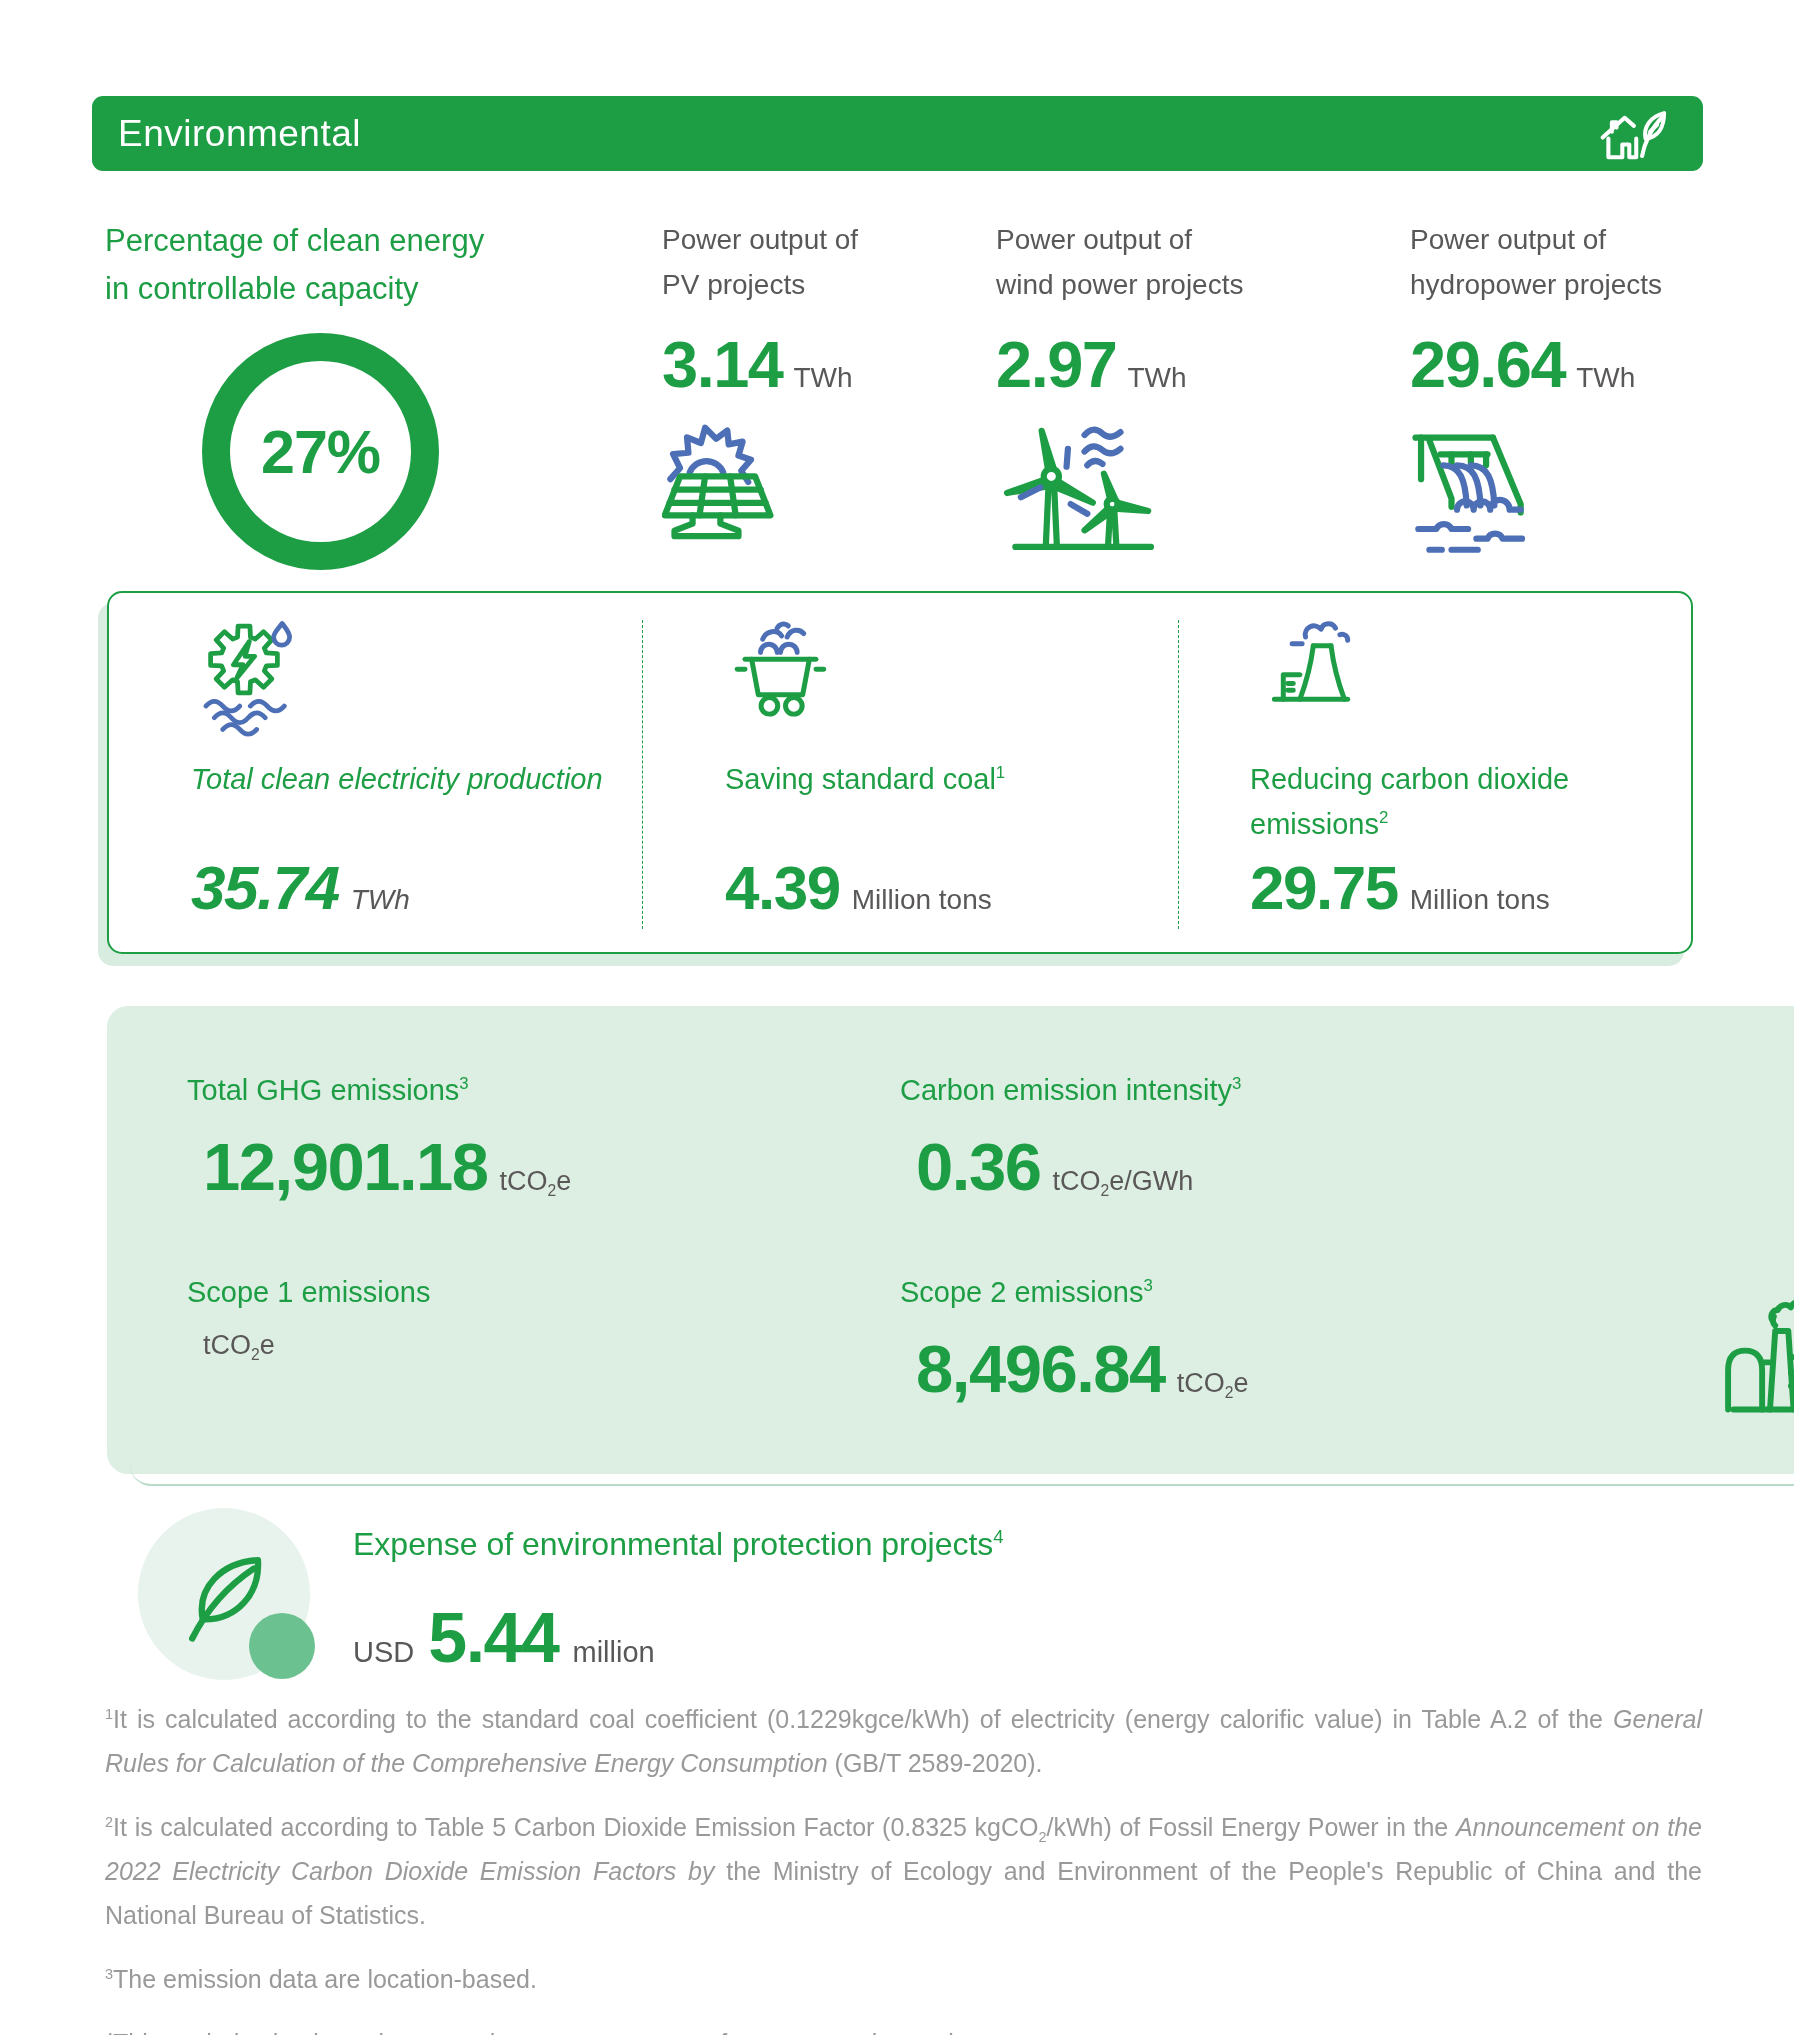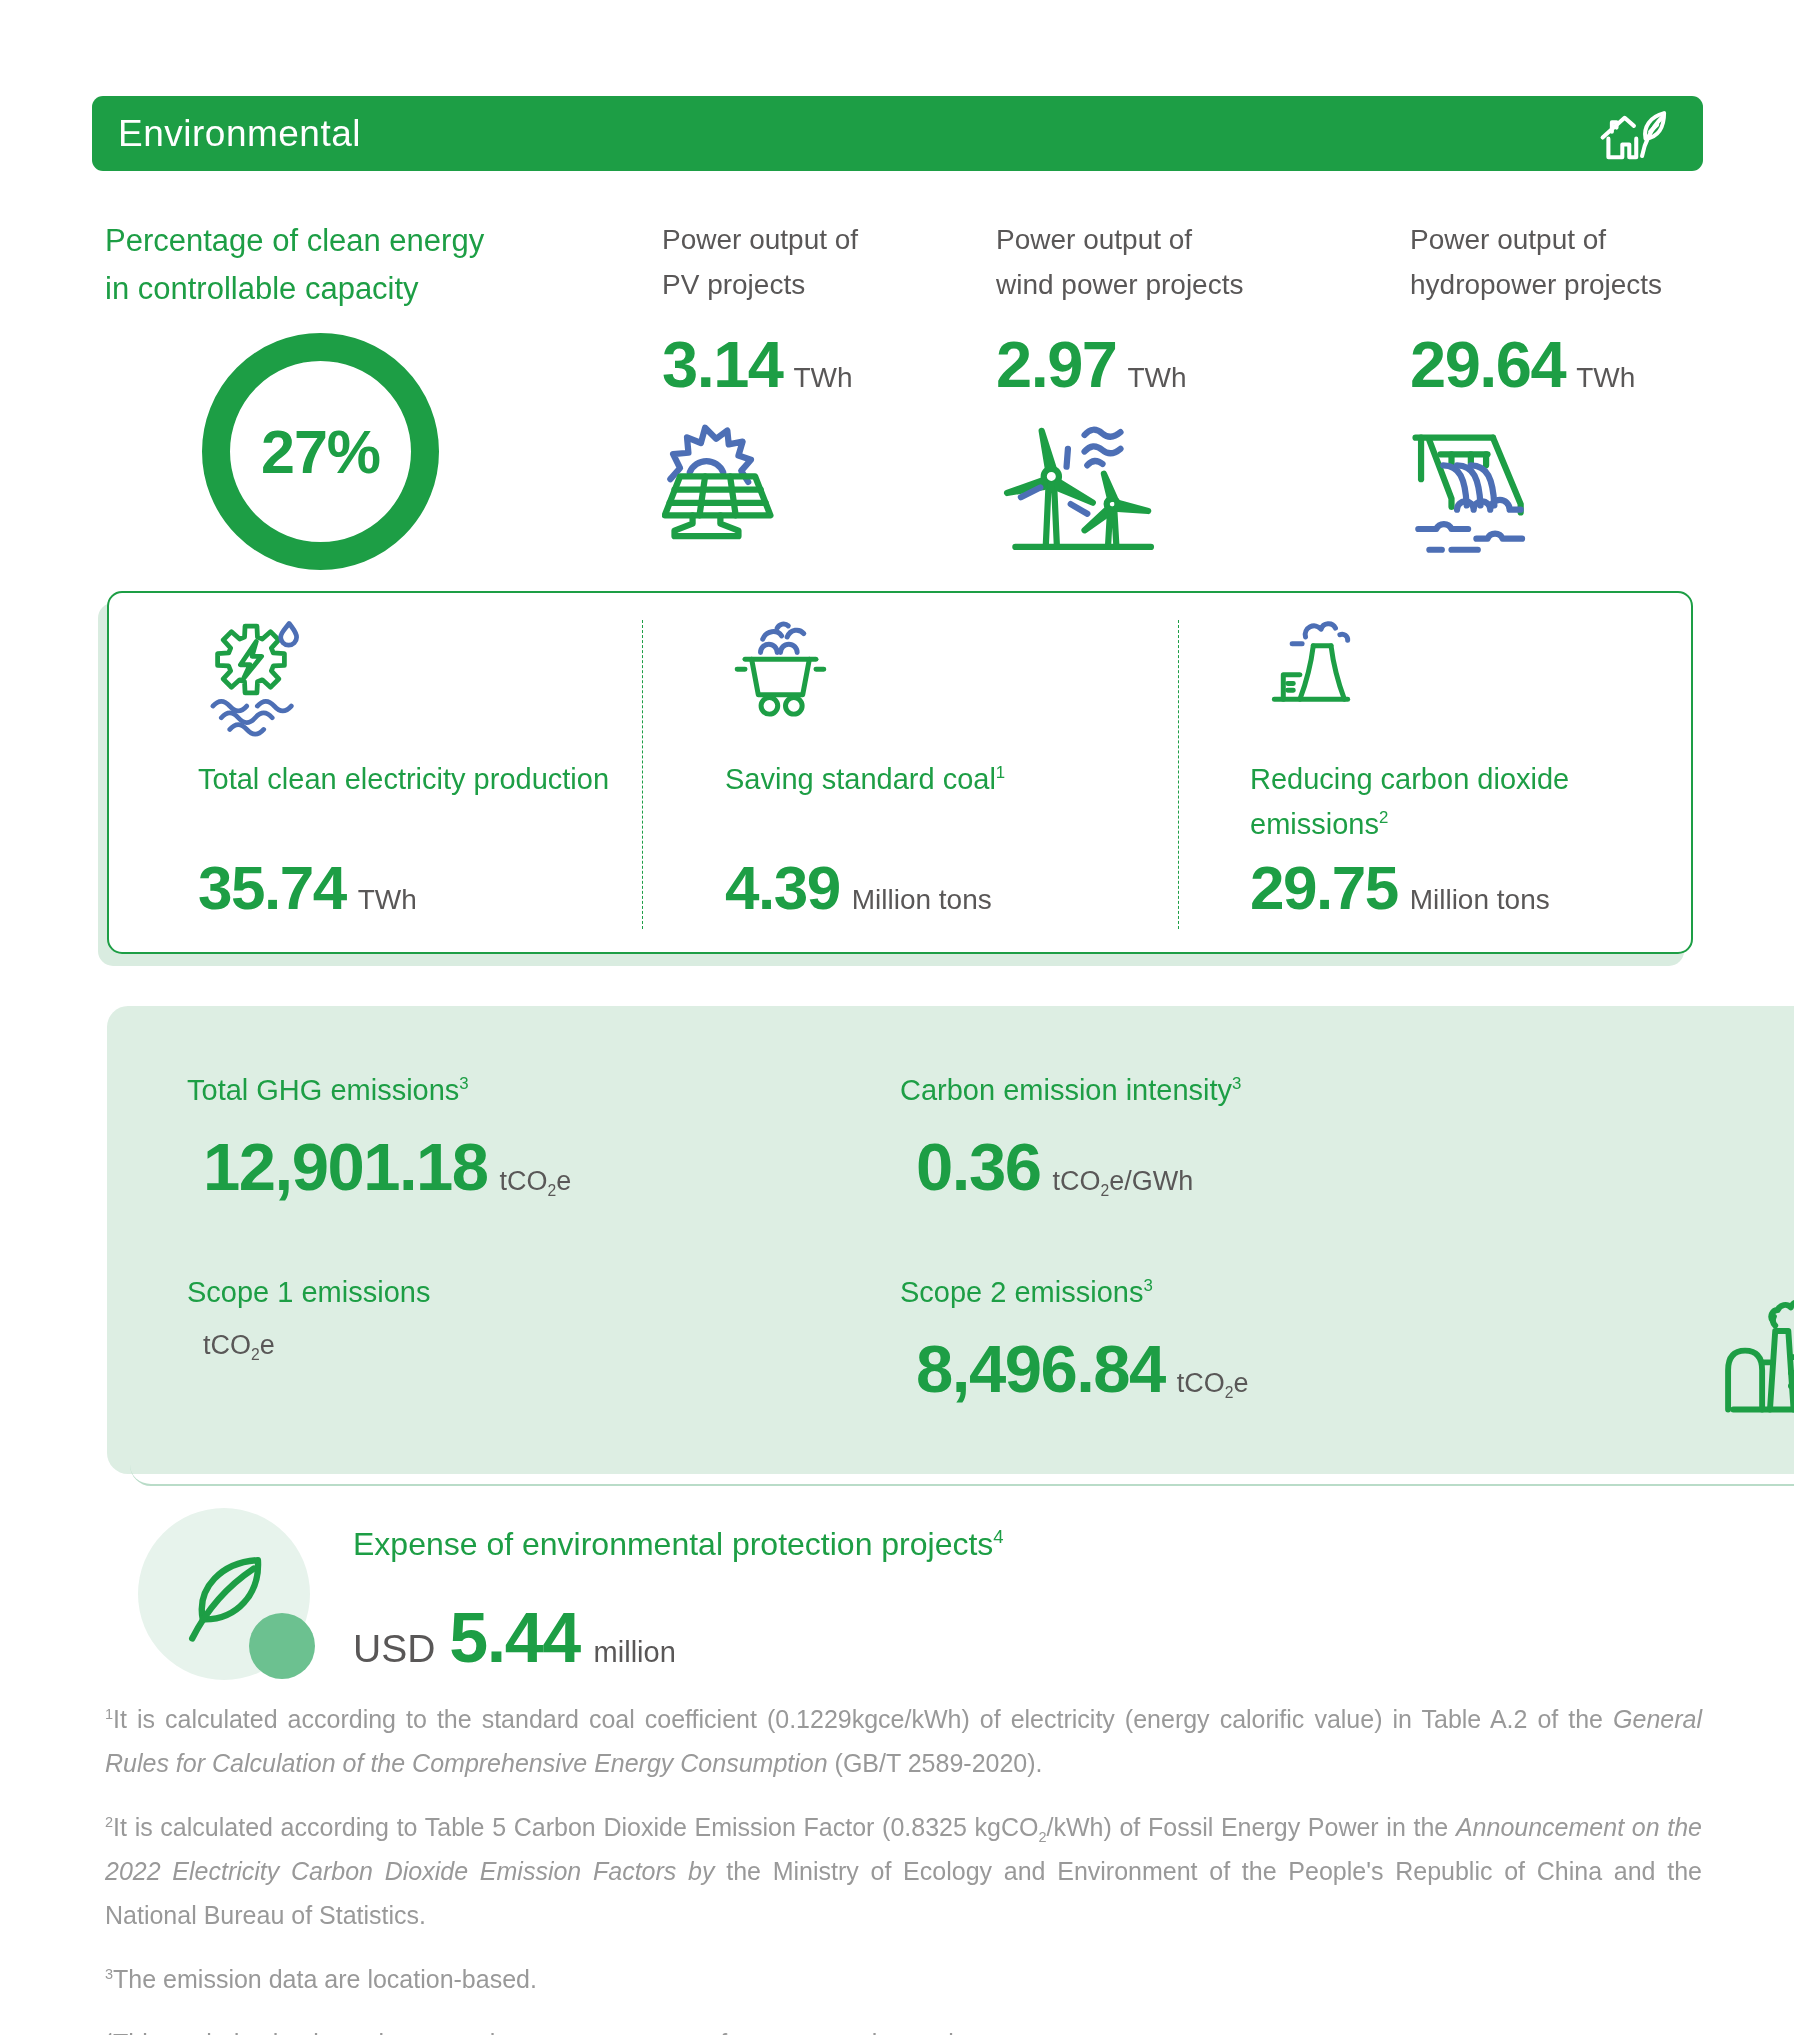--- a/index.html
+++ b/index.html
@@ -46,21 +46,21 @@
   
   .summary-box{
     position:absolute;left:107px;top:591px;width:1586px;height:363px;
     background:#ffffff;border:2.5px solid var(--green);border-radius:15px;
     box-shadow:-9px 12px 0 #d9ece0;
   }
   .divider{position:absolute;top:27px;height:309px;border-left:1.5px dashed var(--green);}
   .divider.d1{left:533px;}
   .divider.d2{left:1069px;}
   .summary-col{position:absolute;top:24px;}
-  .summary-col.sc1{left:89px;width:426px;}
+  .summary-col.sc1{left:82px;width:426px;font-style:italic;}
   .summary-col.sc2{left:616px;width:426px;}
   .summary-col.sc3{left:1141px;width:421px;}
   .summary-icon{height:124px;display:flex;align-items:flex-start;}
   .summary-label{margin-top:16px;font-size:29px;color:var(--green);line-height:1.55;height:95px;}
   .summary-value{display:flex;align-items:baseline;gap:12px;}
   .summary-number{font-size:62px;font-weight:700;color:var(--green);letter-spacing:-1.5px;}
   .summary-unit{font-size:28px;color:var(--gray);}
   
   .ghg-box{
     position:absolute;left:107px;top:1006px;width:1792px;height:468px;
@@ -87,21 +87,21 @@
   .expense-circle-big{
     position:absolute;left:138px;top:1508px;width:172px;height:172px;border-radius:50%;
     background:#e7f3ec;display:flex;align-items:center;justify-content:center;
   }
   .expense-circle-small{
     position:absolute;left:249px;top:1613px;width:66px;height:66px;border-radius:50%;
     background:#6cc190;
   }
   .expense-title{position:absolute;left:353px;top:1526px;font-size:32px;color:var(--green);}
   .expense-value{position:absolute;left:353px;top:1598px;display:flex;align-items:baseline;gap:14px;}
-  .expense-currency{font-size:39px;color:var(--gray);}
+  .expense-currency{font-size:29px;color:var(--gray);}
   .expense-number{font-size:70px;font-weight:700;color:var(--green);letter-spacing:-1.5px;}
   .expense-unit{font-size:29px;color:var(--gray);}
   
   .footnotes{position:absolute;left:105px;top:1697px;width:1597px;}
   .footnote{margin-bottom:20px;font-size:25px;line-height:1.76;color:var(--fn-gray);text-align:justify;}
   .footnote:last-child{margin-bottom:0;}
   .it{font-style:italic;}
   svg{display:block;}
 </style>
 </head>

